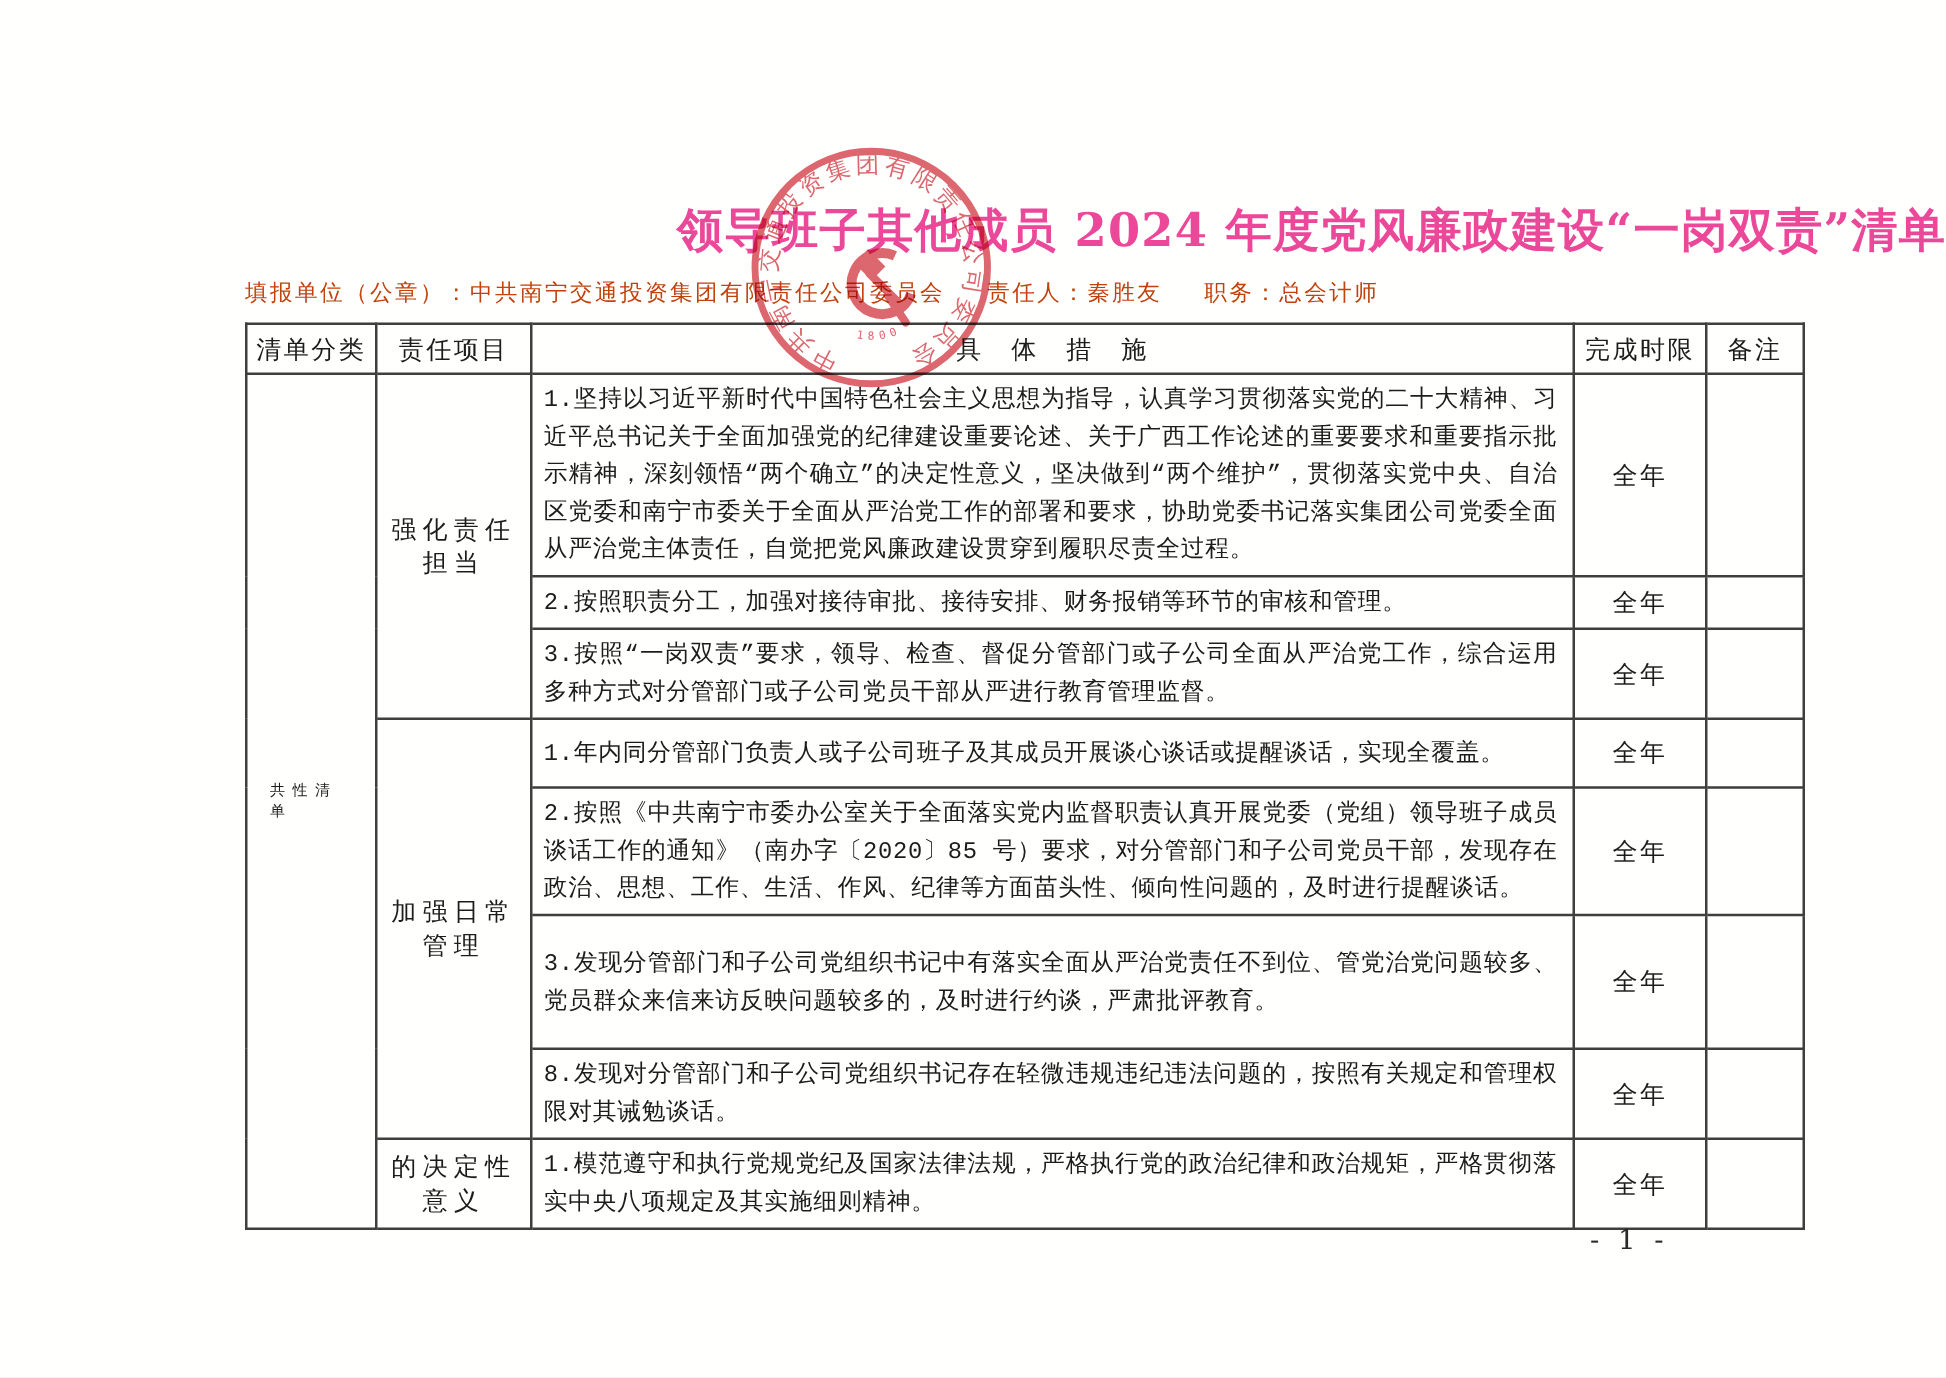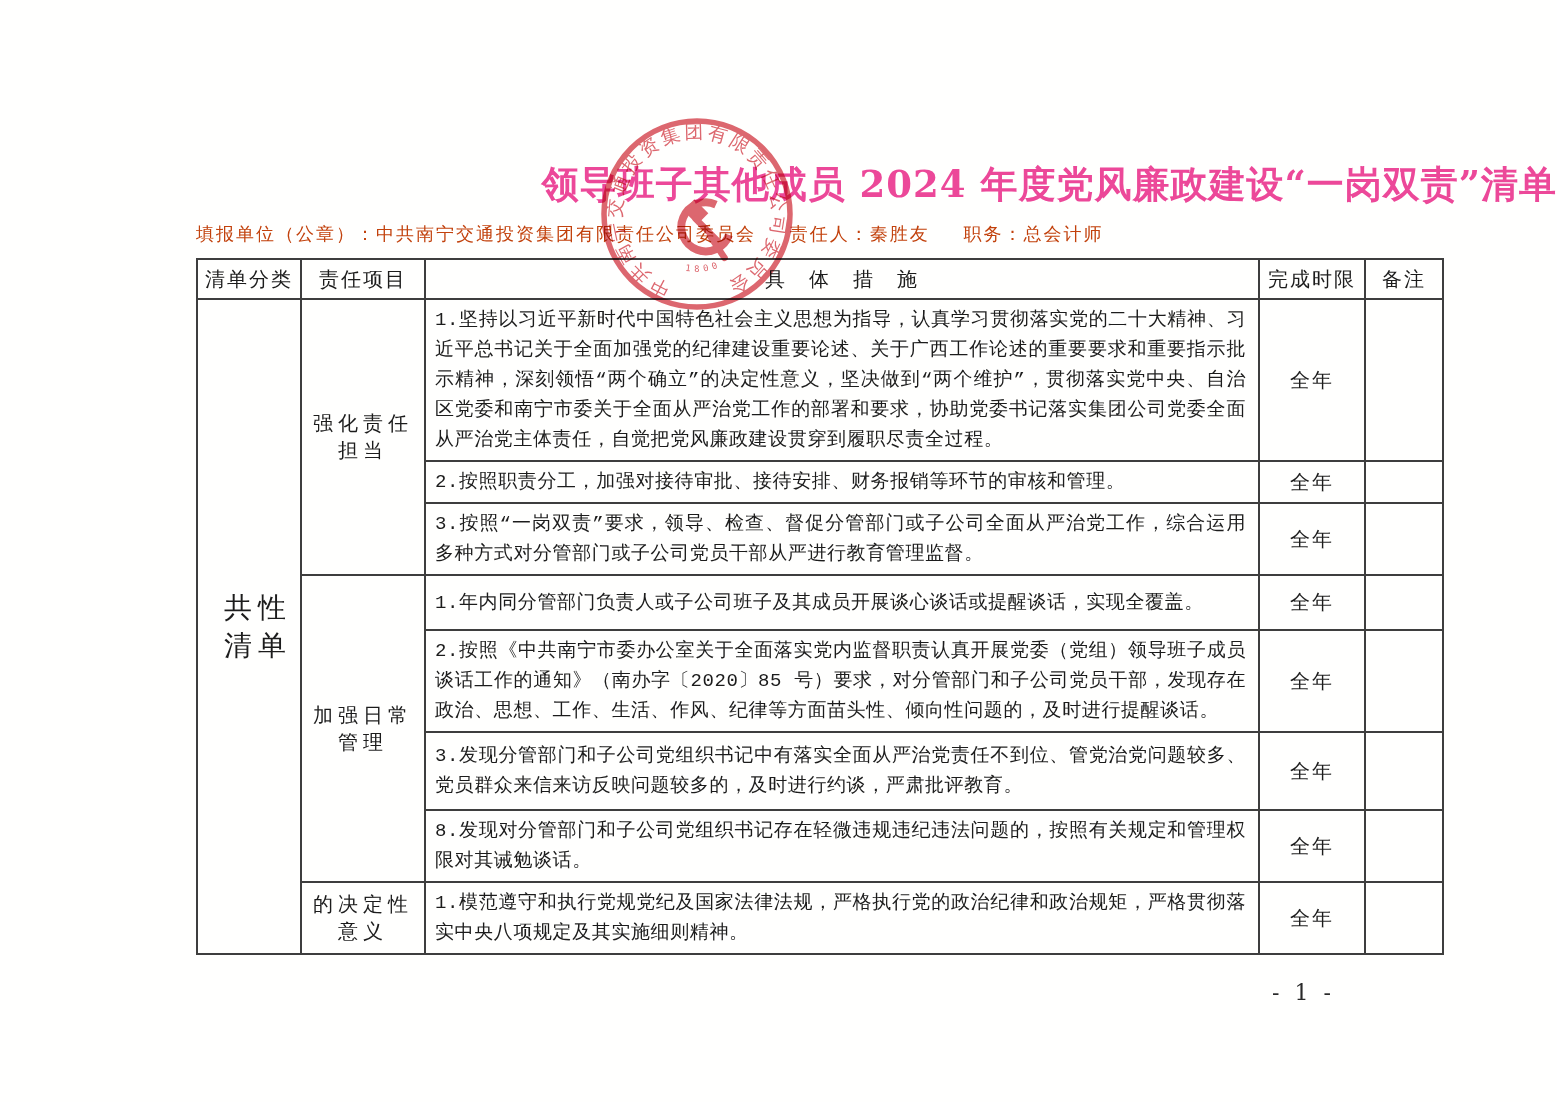--- a/index.html
+++ b/index.html
@@ -33,22 +33,22 @@
     border:2px solid #3e3e3e;
     font-weight:400;
     color:#1c1c1c;
     font-family:Liberation Mono, monospace;
   }
   th.head{
     font-size:20px;height:38px;text-align:center;
     letter-spacing:2px;padding:0;
   }
   td.cat{
-    text-align:right;font-size:28px;letter-spacing:6px;
-    vertical-align:middle;padding:0 8px;
+    text-align:left;font-size:12px;letter-spacing:6px;
+    vertical-align:middle;padding:0 18px;
   }
   td.proj{
     text-align:center;font-size:20px;letter-spacing:5px;
     vertical-align:middle;padding:0 8px;margin-top:19px;
   }
   td.measure{
     font-size:19px;line-height:30px;letter-spacing:0.6px;
     text-align:justify;text-justify:inter-ideograph;
     vertical-align:middle;padding:5px 12px 5px 9px;
   }
@@ -121,21 +121,21 @@
         <td class="proj" rowspan="4">加强日常管理</td>
         <td class="measure">1.年内同分管部门负责人或子公司班子及其成员开展谈心谈话或提醒谈话，实现全覆盖。</td>
         <td class="deadline">全年</td>
         <td class="note"></td>
       </tr>
       <tr style="height:93px">
         <td class="measure">2.按照《中共南宁市委办公室关于全面落实党内监督职责认真开展党委（党组）领导班子成员谈话工作的通知》（南办字〔2020〕85 号）要求，对分管部门和子公司党员干部，发现存在政治、思想、工作、生活、作风、纪律等方面苗头性、倾向性问题的，及时进行提醒谈话。</td>
         <td class="deadline">全年</td>
         <td class="note"></td>
       </tr>
-      <tr style="height:78px">
+      <tr style="height:107px">
         <td class="measure">3.发现分管部门和子公司党组织书记中有落实全面从严治党责任不到位、管党治党问题较多、党员群众来信来访反映问题较多的，及时进行约谈，严肃批评教育。</td>
         <td class="deadline">全年</td>
         <td class="note"></td>
       </tr>
       <tr style="height:65px">
         <td class="measure">8.发现对分管部门和子公司党组织书记存在轻微违规违纪违法问题的，按照有关规定和管理权限对其诫勉谈话。</td>
         <td class="deadline">全年</td>
         <td class="note"></td>
       </tr>
       <tr style="height:62px">

